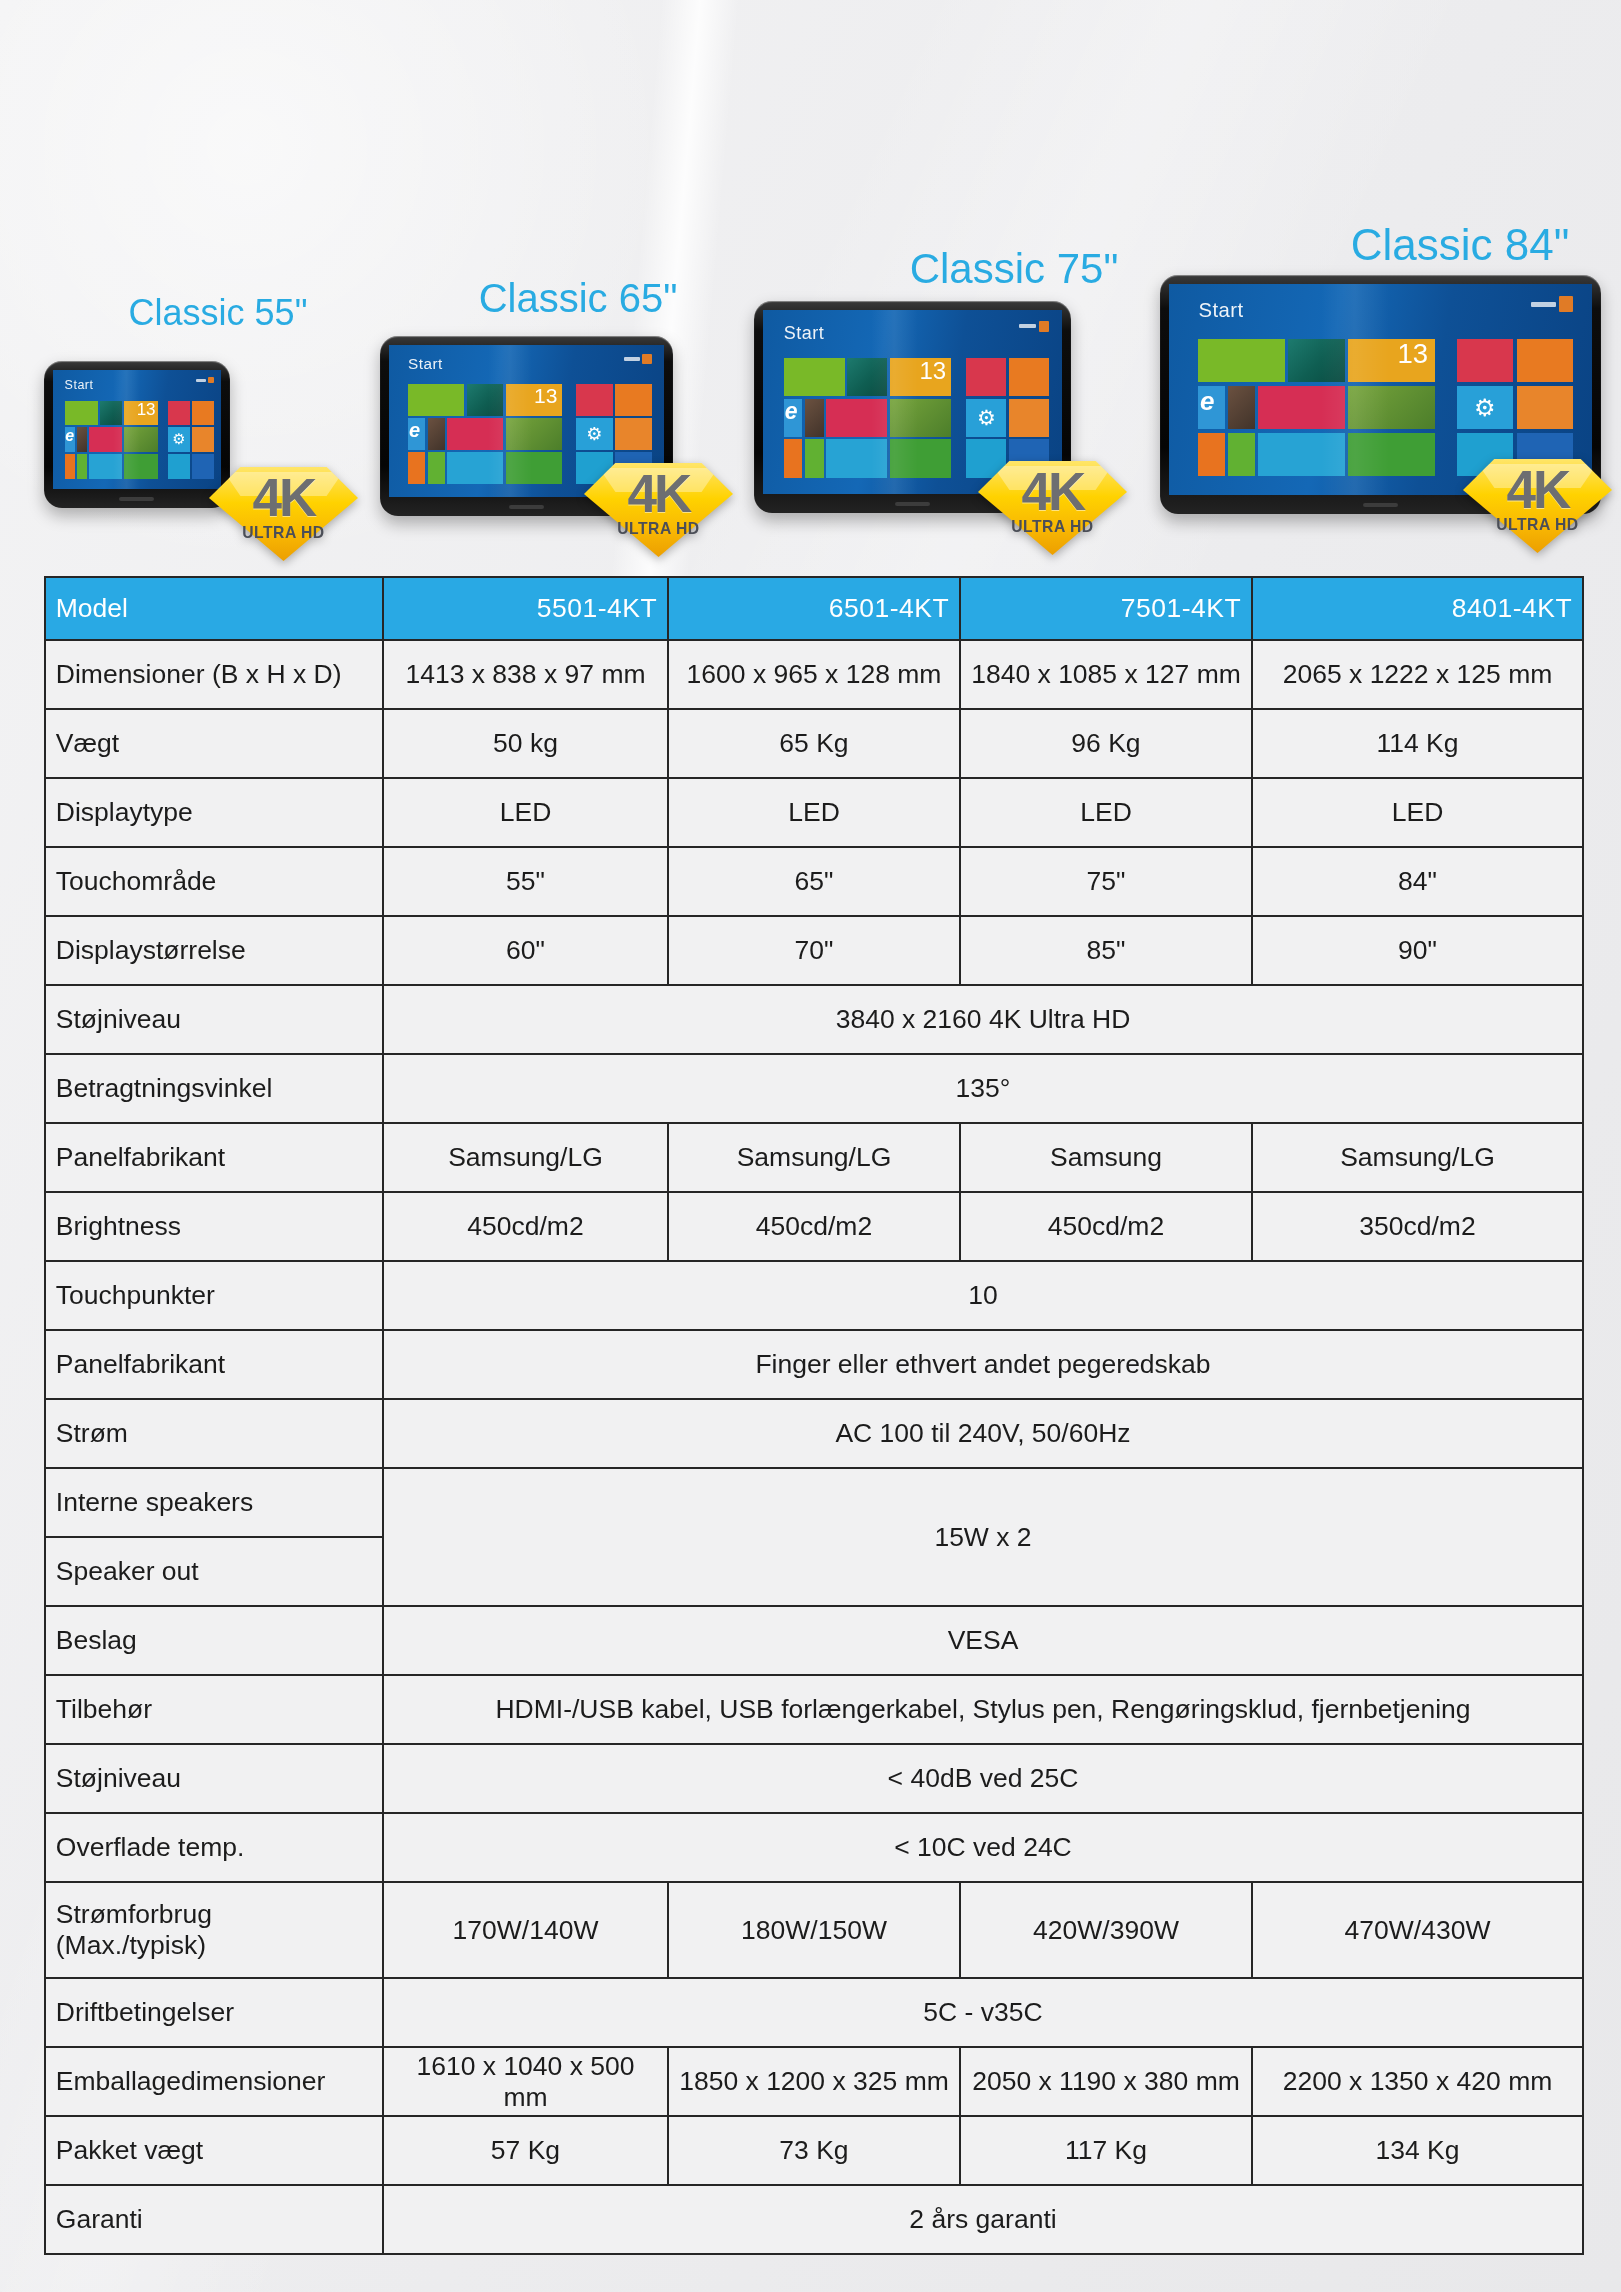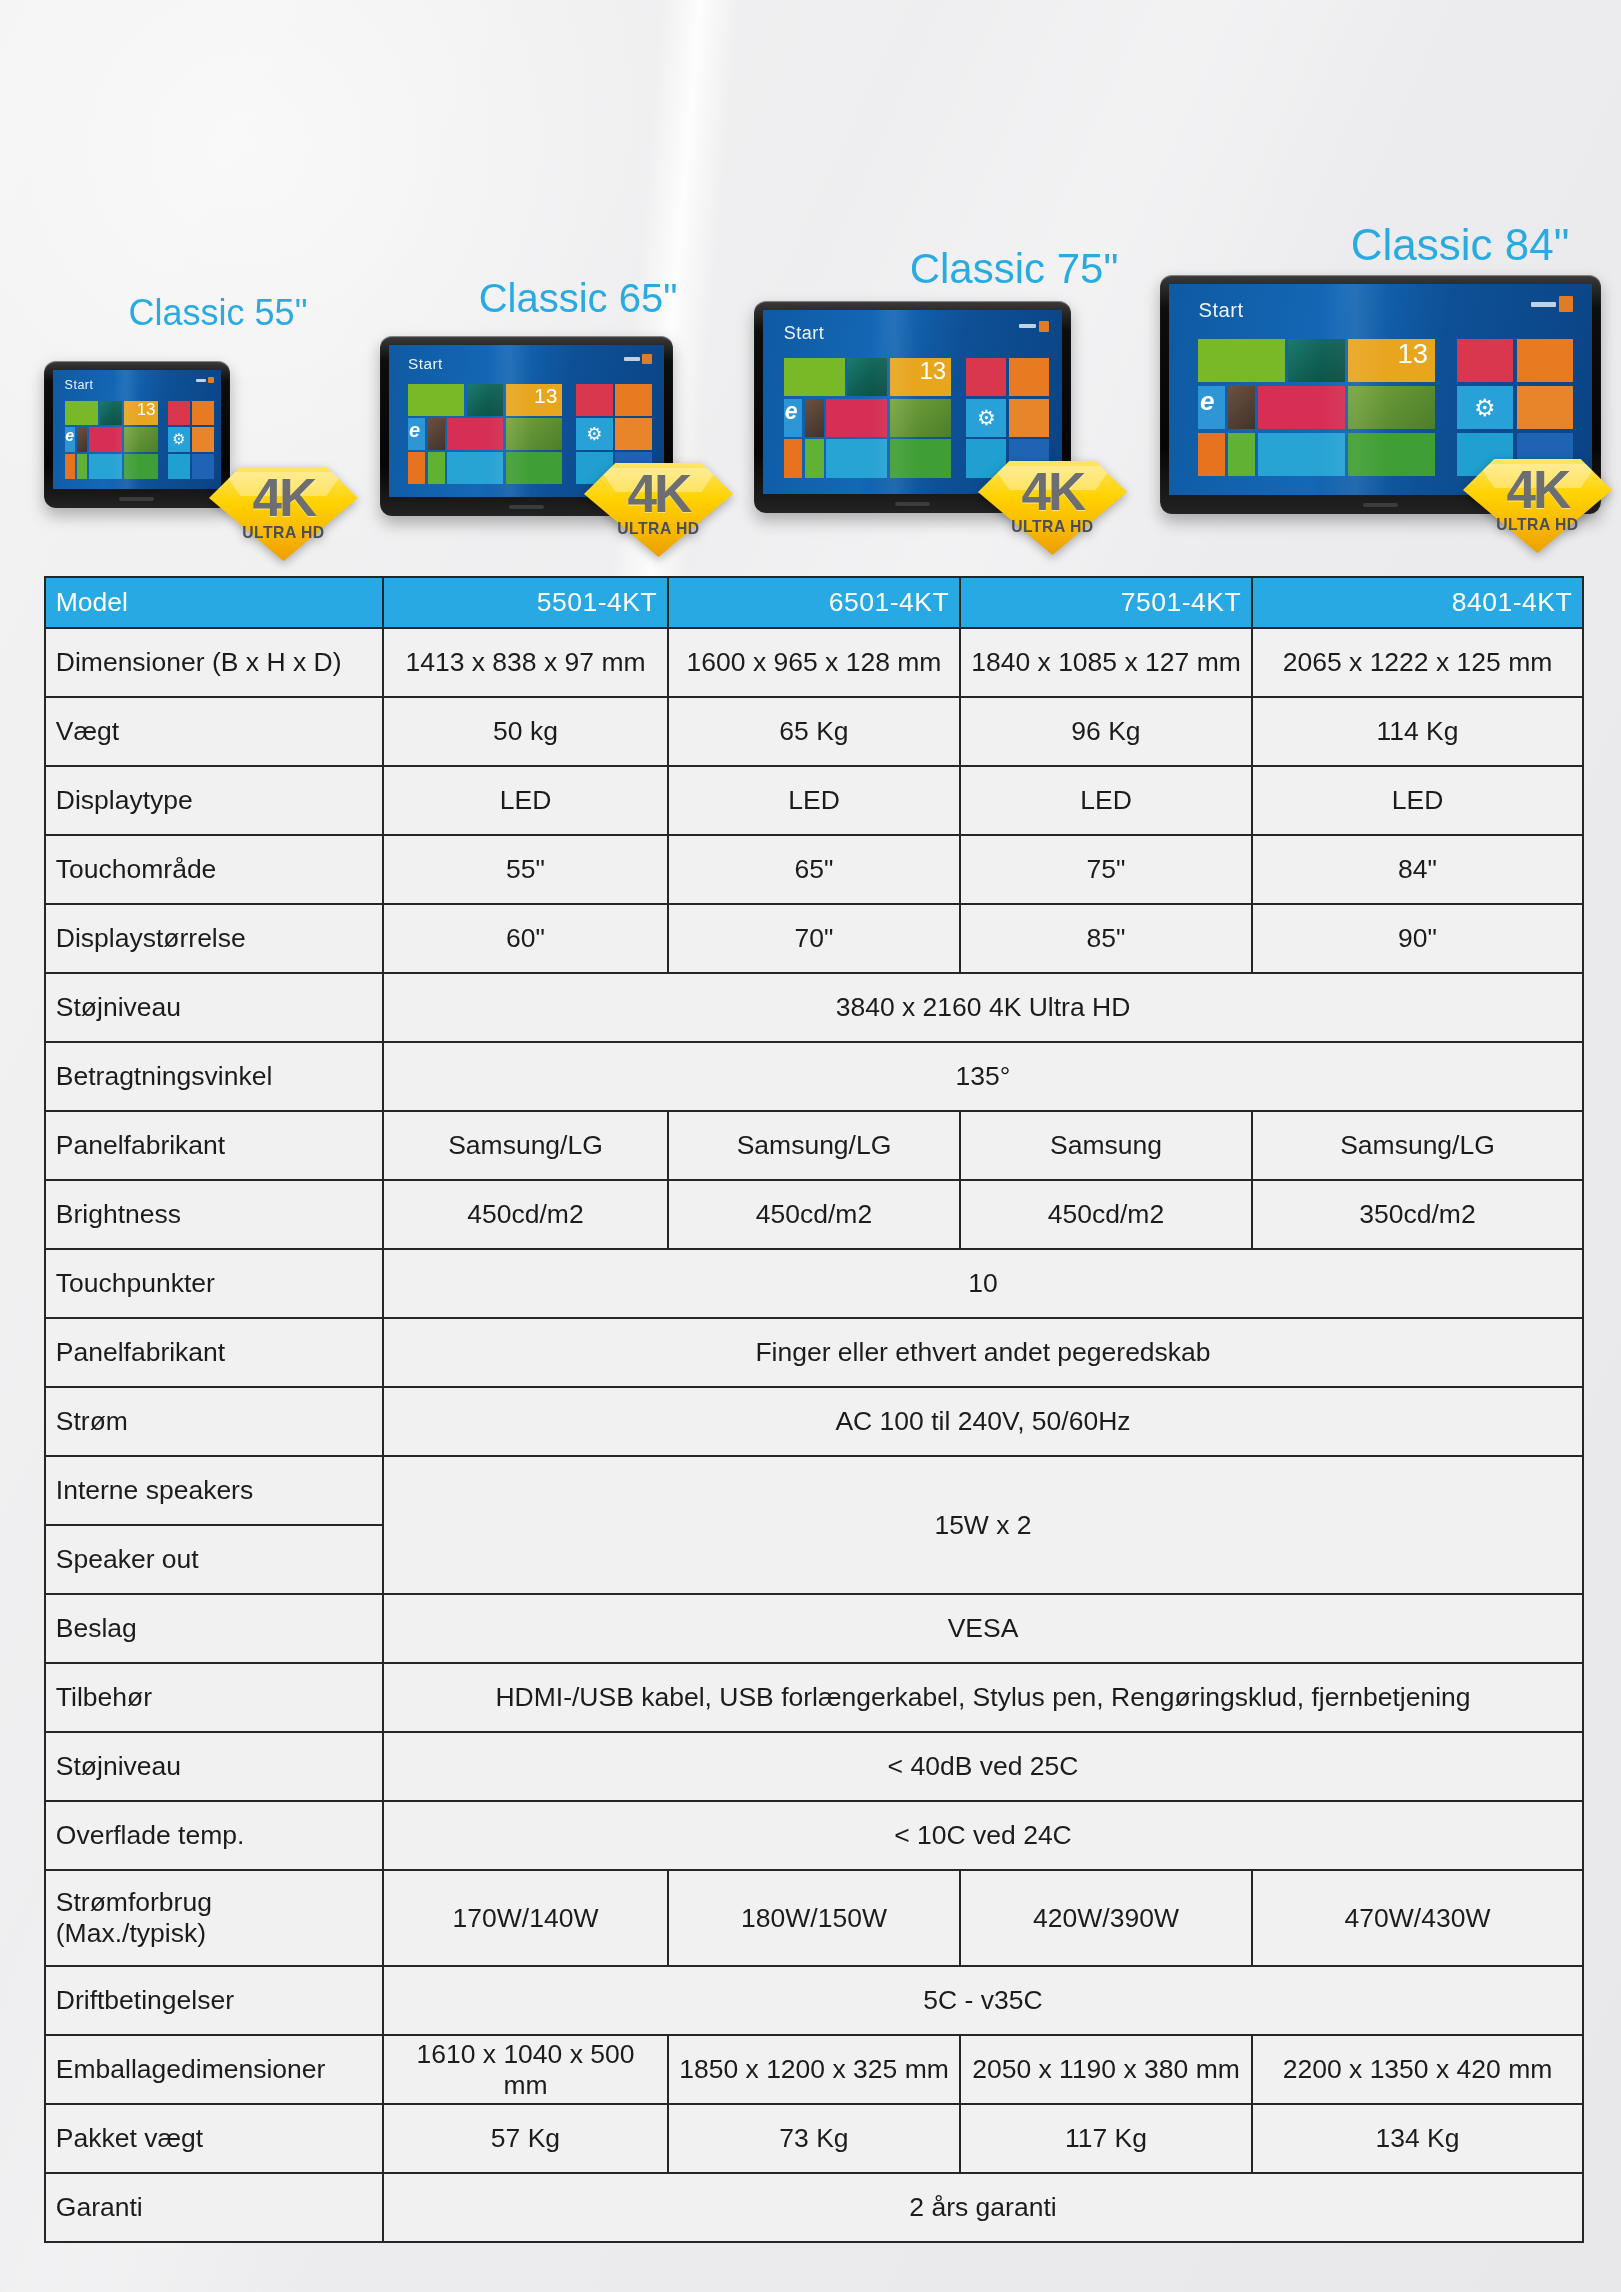--- a/index.html
+++ b/index.html
@@ -35,21 +35,21 @@
     position:absolute;right:127px;top:98px;
     font-size:34px;color:#29abe2;
   }
 
   
   .tv-label{
     position:absolute;transform:translateX(-50%);
     color:#29abe2;white-space:nowrap;
   }
   .tv{
-    position:absolute;border-radius:12px;
+    position:absolute;border-radius:18px;
     background:linear-gradient(180deg,#3a3a3a 0%,#0d0d0d 14%,#050505 72%,#232323 100%);
     box-shadow:0 7.8px 15.7px rgba(0,0,0,.28), inset 0 1px 1px rgba(255,255,255,.4);
     padding:8.8px 8.8px 18.6px 8.8px;box-sizing:border-box;
   }
   .tv::after{ 
     content:"";position:absolute;left:50%;bottom:6.9px;width:35px;height:3.9px;
     margin-left:-17.6px;background:#3c3c3c;border-radius:2px;
   }
   .tv-screen{
     position:relative;width:100%;height:100%;overflow:hidden;
@@ -101,21 +101,21 @@
     border-collapse:collapse;table-layout:fixed;
     border:2.9px solid #101010;
   }
   table.spec th, table.spec td{
     border:2px solid #262626;border-top-width:2.9px;border-bottom-width:2.9px;
     background:#f1f1f2;color:#1c1c1c;
     font-weight:normal;font-size:26.5px;
     padding:0 9.8px;box-sizing:border-box;
   }
   table.spec thead th{
-    background:#29a9e4;color:#ffffff;height:51px;
+    background:#29a9e4;color:#ffffff;height:63px;
   }
   th.h-model{font-size:33px;font-weight:bold;text-align:left;padding-left:15.7px}
   th.h-col{font-size:28px;text-align:right;letter-spacing:0.5px}
   td.lbl{text-align:left;padding-left:13.7px;height:69px}
   td.val,td.spanval{text-align:center;height:69px}
   tr.tall td{height:96px}
   td.lbl .sub{display:block}
 </style>
 </head>
 <body>

